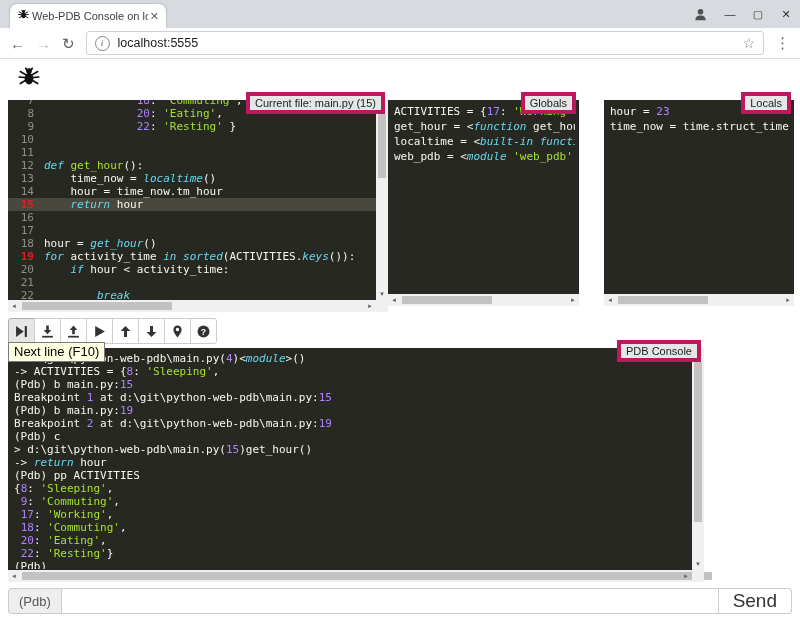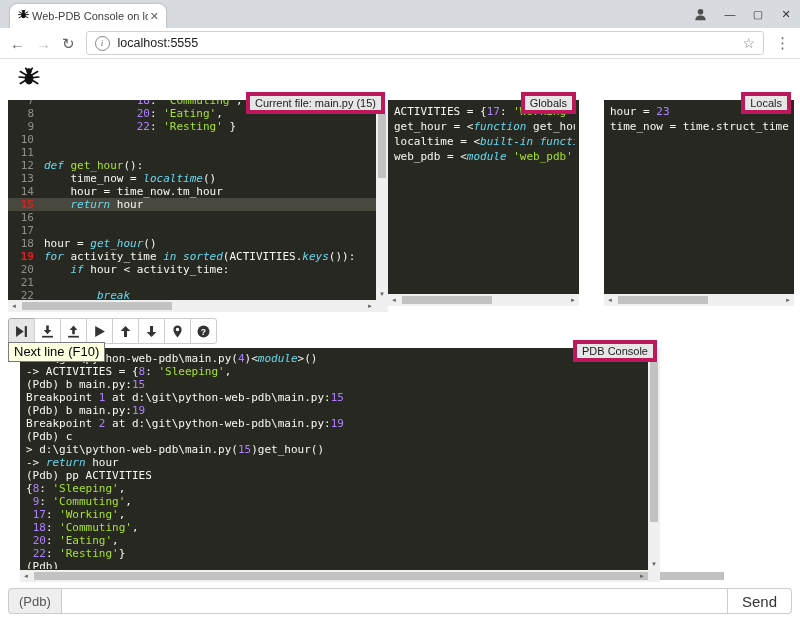--- a/index.html
+++ b/index.html
@@ -38,21 +38,21 @@
   .page-title{font-size:15px;font-weight:bold;color:#4d4d4d;}
   .page-title .host{font-style:italic;}
 
   
   .dark-panel{position:absolute;background:var(--panel-bg);box-sizing:border-box;}
   .panel-label{position:absolute;top:-8px;right:3px;background:#e6e6e6;border:4px solid #be185d;
        color:#1c1c1c;font-size:11px;line-height:14px;padding:0 5px;z-index:6;white-space:nowrap;}
   #code-panel{left:8px;top:100px;width:380px;height:212px;}
   #globals-panel{left:388px;top:100px;width:191px;height:206px;}
   #locals-panel{left:604px;top:100px;width:190px;height:206px;}
-  #console-panel{left:8px;top:348px;width:640px;height:234px;margin-left:12px;}
+  #console-panel{left:8px;top:348px;width:696px;height:234px;}
 
   .mono{font-family:"DejaVu Sans Mono","Liberation Mono",monospace;}
   .tk-p{color:var(--plain);} .tk-n{color:var(--number);} .tk-s{color:var(--string);}
   .tk-k{color:var(--keyword);font-style:italic;} .tk-f{color:var(--string);}
 
   .code-area{position:absolute;left:0;top:0;right:12px;bottom:12px;overflow:hidden;
        font-size:11px;line-height:13px;}
   .code-inner{margin-top:-6px;}
   .code-row{display:flex;white-space:pre;}
   .code-row.cur{background:var(--current-line-bg);}
@@ -87,21 +87,21 @@
   #tooltip{position:absolute;left:8px;top:342px;background:#ffffe1;border:1px solid #7a7a7a;
        font-size:13px;color:#000;padding:1px 5px 2px;z-index:10;white-space:nowrap;}
 
   
   #console-input{position:absolute;left:8px;top:588px;width:784px;height:26px;display:flex;}
   .addon{background:#eee;border:1px solid #ccc;border-right:none;border-radius:4px 0 0 4px;
        color:#555;font-size:13px;display:flex;align-items:center;padding:0 10px;}
   .cmd{flex:1;border:1px solid #ccc;padding:0 8px;font-size:13px;outline:none;
        font-family:"Liberation Sans",sans-serif;}
   .send-btn{border:1px solid #ccc;border-left:none;background:#fff;border-radius:0 4px 4px 0;
-       padding:0 14px;font-size:15px;color:#333;cursor:pointer;font-family:"Liberation Sans",sans-serif;}
+       padding:0 14px;font-size:19px;color:#333;cursor:pointer;font-family:"Liberation Sans",sans-serif;}
 </style>
 </head>
 <body>
 
 <div id="screen">
 
   <div class="titlebar">
     <div class="tab">
       <span class="tab-favicon">
         <svg width="13" height="13" viewBox="0 0 24 24">

